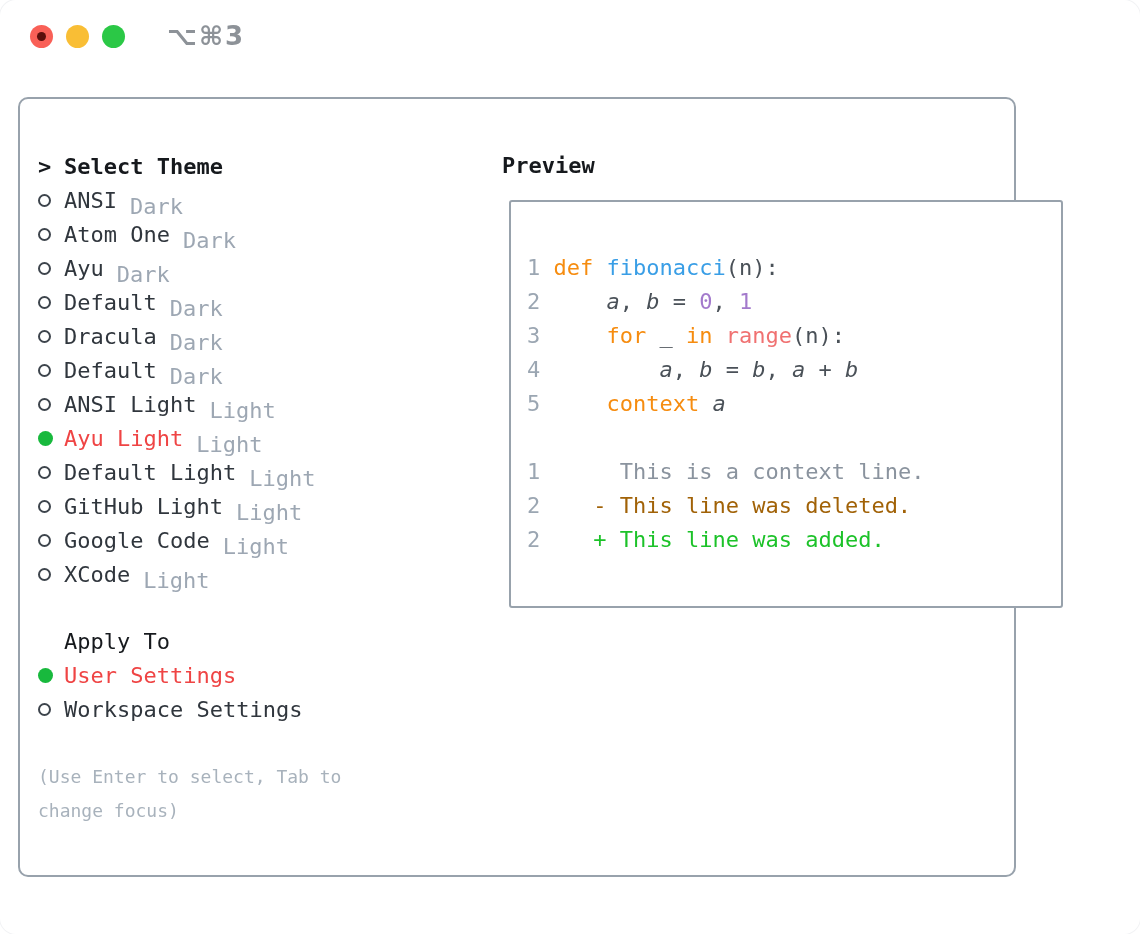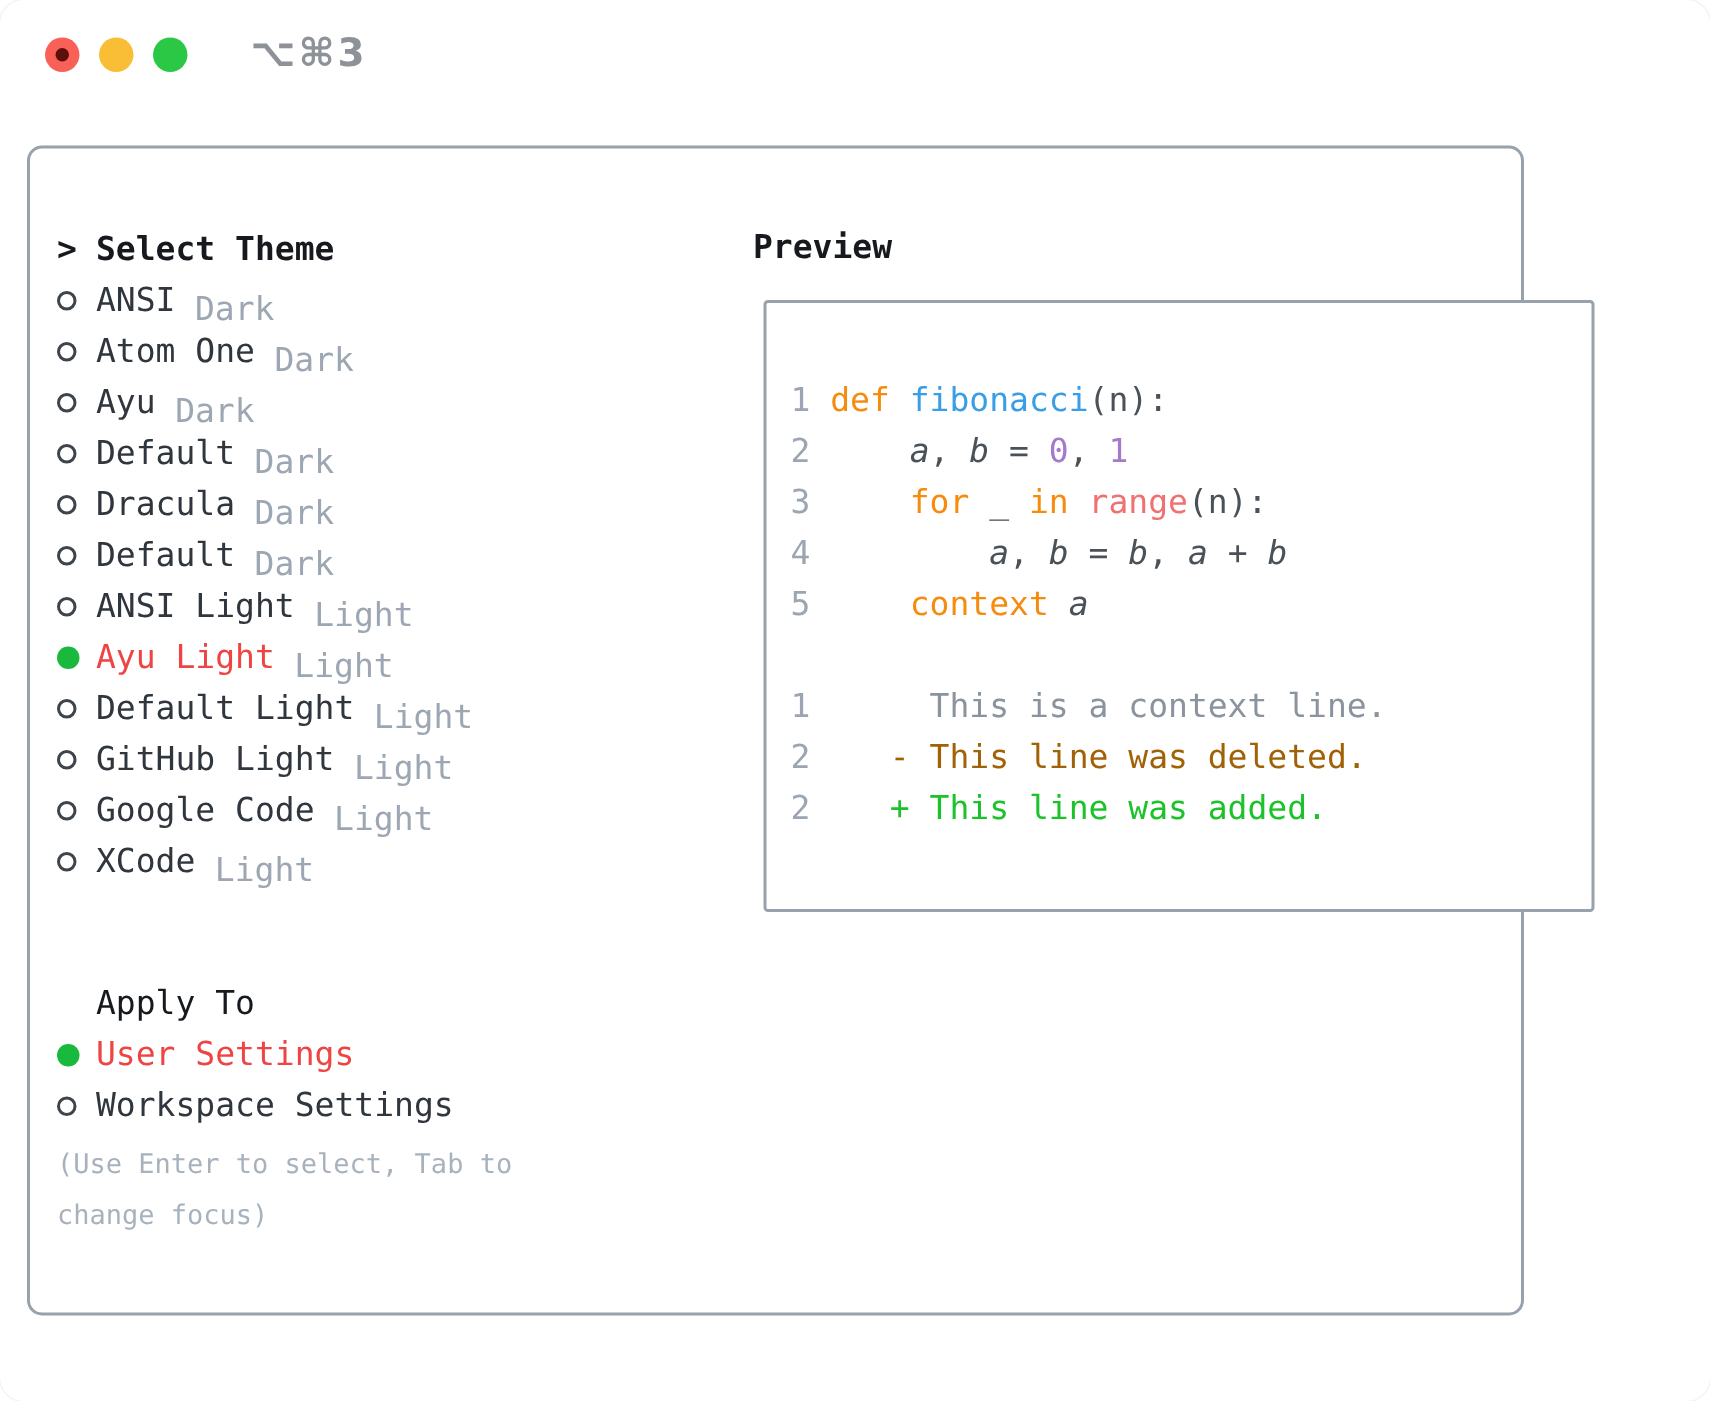--- a/index.html
+++ b/index.html
@@ -29,21 +29,21 @@
   .row{display:flex;align-items:center;height:34px;font-size:22px;white-space:pre;}
   .marker{width:26px;display:flex;align-items:center;flex:0 0 26px;}
   .radio{width:13px;height:13px;border:2px solid #3D444C;border-radius:50%;box-sizing:border-box;}
   .radio.filled{width:15px;height:15px;border:none;background:#18B93D;}
   .prompt{font-weight:bold;color:#16191D;}
   .title{font-weight:bold;color:#16191D;}
   .name{color:#30363D;}
   .name.sel{color:#ef4444;}
   .tag{color:#9DA7B3;margin-left:13px;margin-top:12px;}
   
-  .apply{position:absolute;left:38px;top:624px;margin-top:28px;}
+  .apply{position:absolute;left:38px;top:624px;}
   .apply-title{color:#16191D;}
   
   .hint{position:absolute;left:38px;top:760px;font-size:18px;line-height:34px;color:#A8B2BC;white-space:pre;}
   
   .preview-title{position:absolute;left:502px;top:149px;height:34px;line-height:34px;
     font-size:22px;font-weight:bold;color:#16191D;}
   .preview-box{position:absolute;left:509px;top:200px;width:554px;height:408px;
     box-sizing:border-box;border:2px solid #98A2AC;border-radius:3px;
     padding:49px 0 0 16px;background:#ffffff;}
   .cline{height:34px;line-height:34px;font-size:22px;white-space:pre;}

